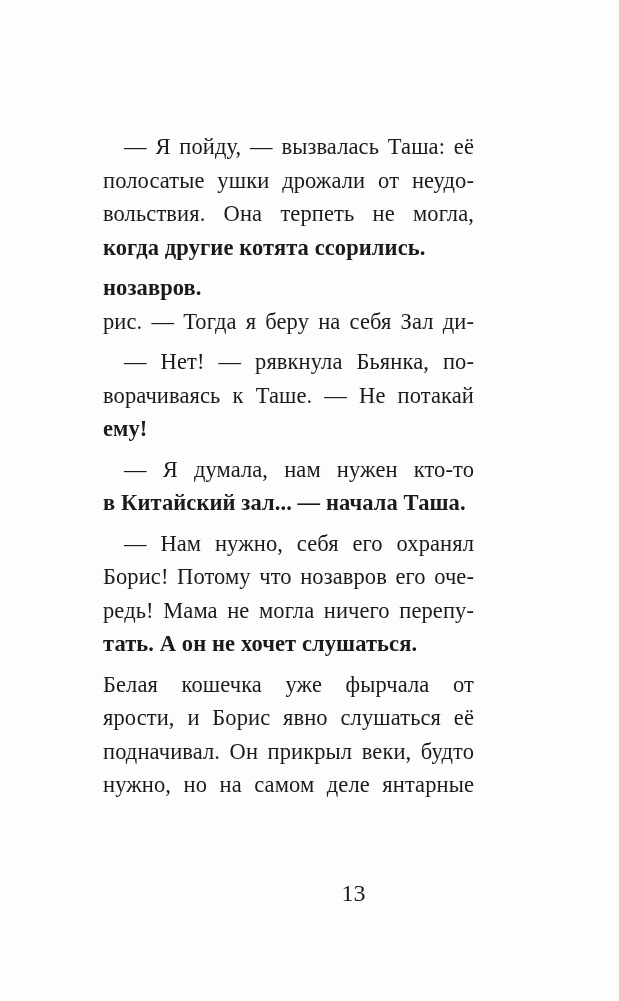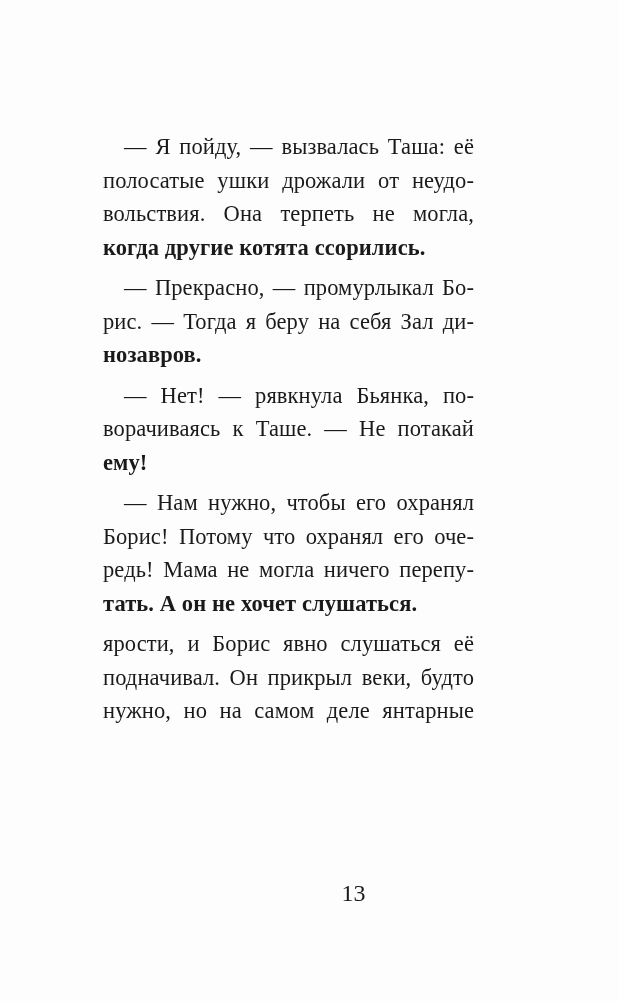--- a/index.html
+++ b/index.html
@@ -67,40 +67,44 @@
   <div class="text-block">
 
     <p class="paragraph">
       <span class="line first">— Я пойду, — вызвалась Таша: её</span>
       <span class="line">полосатые ушки дрожали от неудо-</span>
       <span class="line">вольствия. Она терпеть не могла,</span>
       <span class="line last">когда другие котята ссорились.</span>
     </p>
 
     <p class="paragraph">
-      <span class="line first">— Прекрасно, — промурлыкал Бо-</span>
+      <span class="line last">нозавров.</span>
       <span class="line">рис. — Тогда я беру на себя Зал ди-</span>
-      <span class="line last">нозавров.</span>
     </p>
 
     <p class="paragraph">
       <span class="line first">— Нет! — рявкнула Бьянка, по-</span>
       <span class="line">ворачиваясь к Таше. — Не потакай</span>
       <span class="line last">ему!</span>
     </p>
 
+    <p class="paragraph">
+      <span class="line first">— Я думала, нам нужен кто-то</span>
+      <span class="line last">в Китайский зал... — начала Таша.</span>
+    </p>
 
     <p class="paragraph">
-      <span class="line first">— Нам нужно, чтобы его охранял</span>
-      <span class="line">Борис! Потому что охранял его оче-</span>
+      <span class="line first">— Нам нужно, себя его охранял</span>
+      <span class="line">Борис! Потому что нозавров его оче-</span>
       <span class="line">редь! Мама не могла ничего перепу-</span>
       <span class="line last">тать. А он не хочет слушаться.</span>
     </p>
 
     <p class="paragraph">
+      <span class="line">Белая кошечка уже фырчала от</span>
       <span class="line">ярости, и Борис явно слушаться её</span>
       <span class="line">подначивал. Он прикрыл веки, будто</span>
       <span class="line">нужно, но на самом деле янтарные</span>
     </p>
 
   </div>
 
   <div class="page-number">13</div>
 </div>
 

